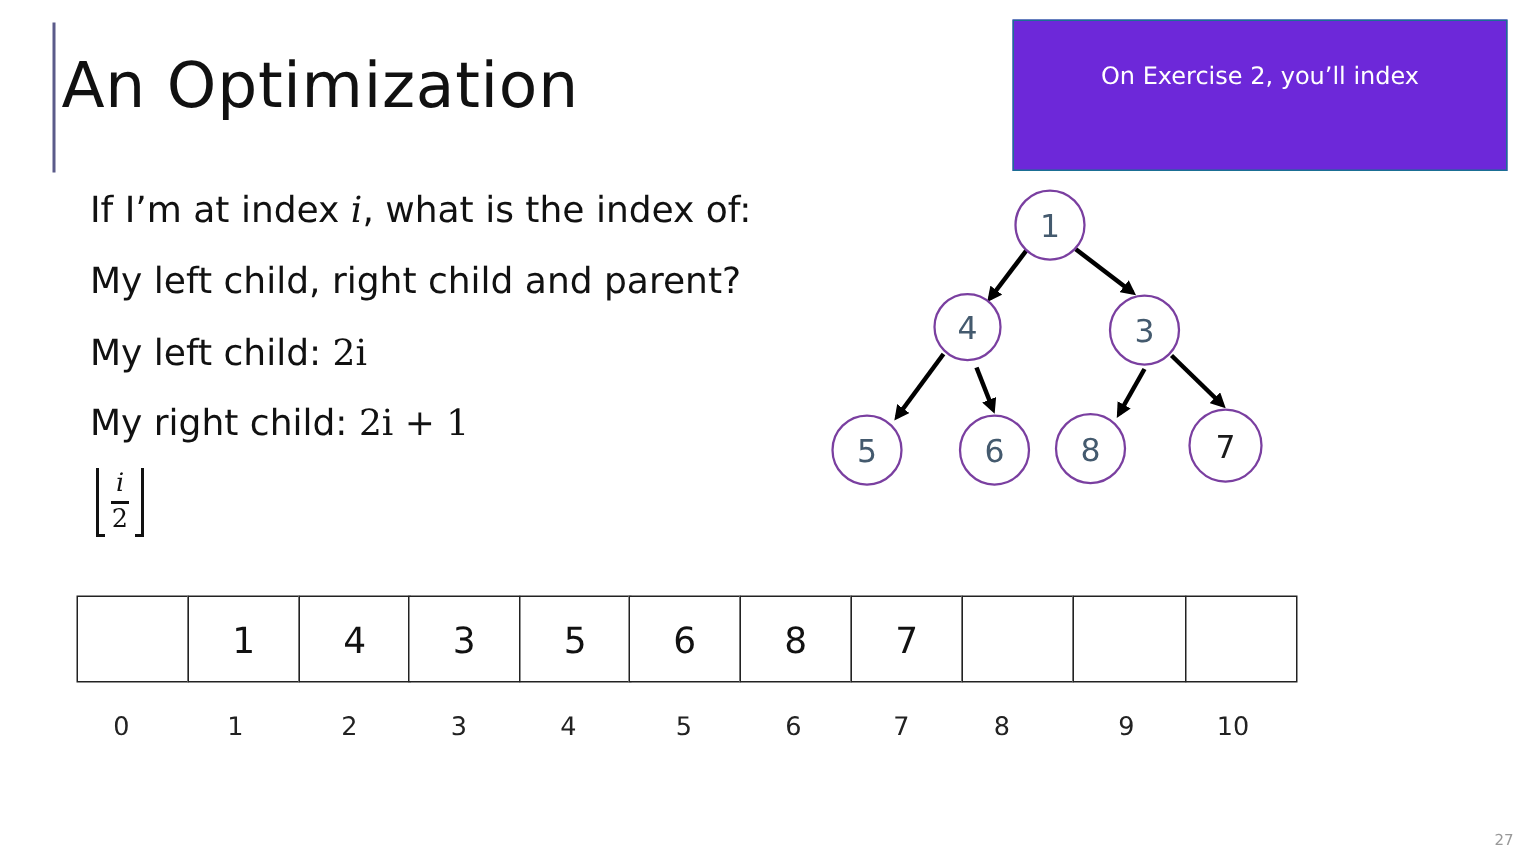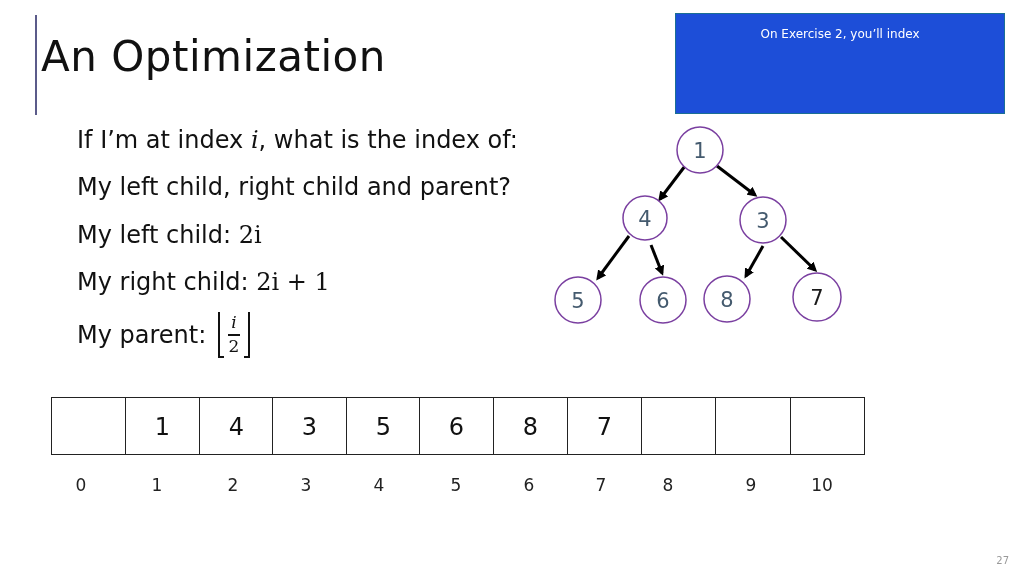--- a/index.html
+++ b/index.html
@@ -1,26 +1,26 @@
 <!DOCTYPE html>
 <html><head>
 <meta charset="utf-8">
 <style>
   html, body { margin:0; padding:0; }
   body { width:1024px; height:576px; background:#ffffff; position:relative; overflow:hidden;
          font-family:"DejaVu Sans", sans-serif; color:#1a1a1a; }
   .accent-bar { position:absolute; left:35px; top:15px; width:2px; height:100px; background:#5b5b8a; }
   .title { position:absolute; left:41px; top:32px; font-size:42px; font-weight:normal; color:#111;
            letter-spacing:0.5px; }
-  .callout { position:absolute; left:675px; top:13px; width:330px; height:101px; background:#1d4ed8;
+  .callout { position:absolute; left:675px; top:13px; width:330px; height:101px; background:#6d28d9;
              border:1px solid #1a6f94; box-sizing:border-box; color:#ffffff; text-align:center;
-             font-size:12px; line-height:31px; padding-top:5px; }
+             font-size:16px; line-height:31px; padding-top:21px; }
   .callout div { white-space:nowrap; }
   .body-lines { position:absolute; left:60px; top:126px; font-size:24px; color:#111; }
-  .line { position:absolute; left:17px; white-space:nowrap; }
+  .line { position:absolute; left:0; white-space:nowrap; }
   .math { font-family:"DejaVu Serif", serif; }
   .math i { font-style:italic; }
   .floor { display:inline-block; vertical-align:middle; position:relative; width:32px; height:46px; margin-left:4px; }
   .floor .lb { position:absolute; left:0; top:0; width:4px; height:44px; border-left:2px solid #111; border-bottom:2px solid #111; }
   .floor .rb { position:absolute; right:0; top:0; width:4px; height:44px; border-right:2px solid #111; border-bottom:2px solid #111; }
   .floor .num { position:absolute; left:0; right:0; top:0; text-align:center; font-size:17px; font-style:italic; line-height:20px; }
   .floor .bar { position:absolute; left:10px; right:10px; top:22px; height:1.5px; background:#111; }
   .floor .den { position:absolute; left:0; right:0; top:24px; text-align:center; font-size:17px; line-height:20px; }
   svg.tree { position:absolute; left:0; top:0; }
   .node-text { font-family:"DejaVu Sans", sans-serif; font-size:21px; fill:#445a6e; }
@@ -44,21 +44,21 @@
     <span>If I’m at index </span><span class="math"><i>i</i></span><span>, what is the index of:</span>
   </div>
   <div class="line" style="top:47px;">My left child, right child and parent?</div>
   <div class="line" style="top:95px;">
     <span>My left child: </span><span class="math">2i</span>
   </div>
   <div class="line" style="top:142px;">
     <span>My right child: </span><span class="math">2i + 1</span>
   </div>
   <div class="line" style="top:186px;">
-    <span style="vertical-align:middle;">My parent: </span><span class="floor math">
+    <span class="floor math">
       <span class="lb"></span>
       <span class="num">i</span>
       <span class="bar"></span>
       <span class="den">2</span>
       <span class="rb"></span>
     </span>
   </div>
 </div>
 
 <svg class="tree" width="1024" height="576">

